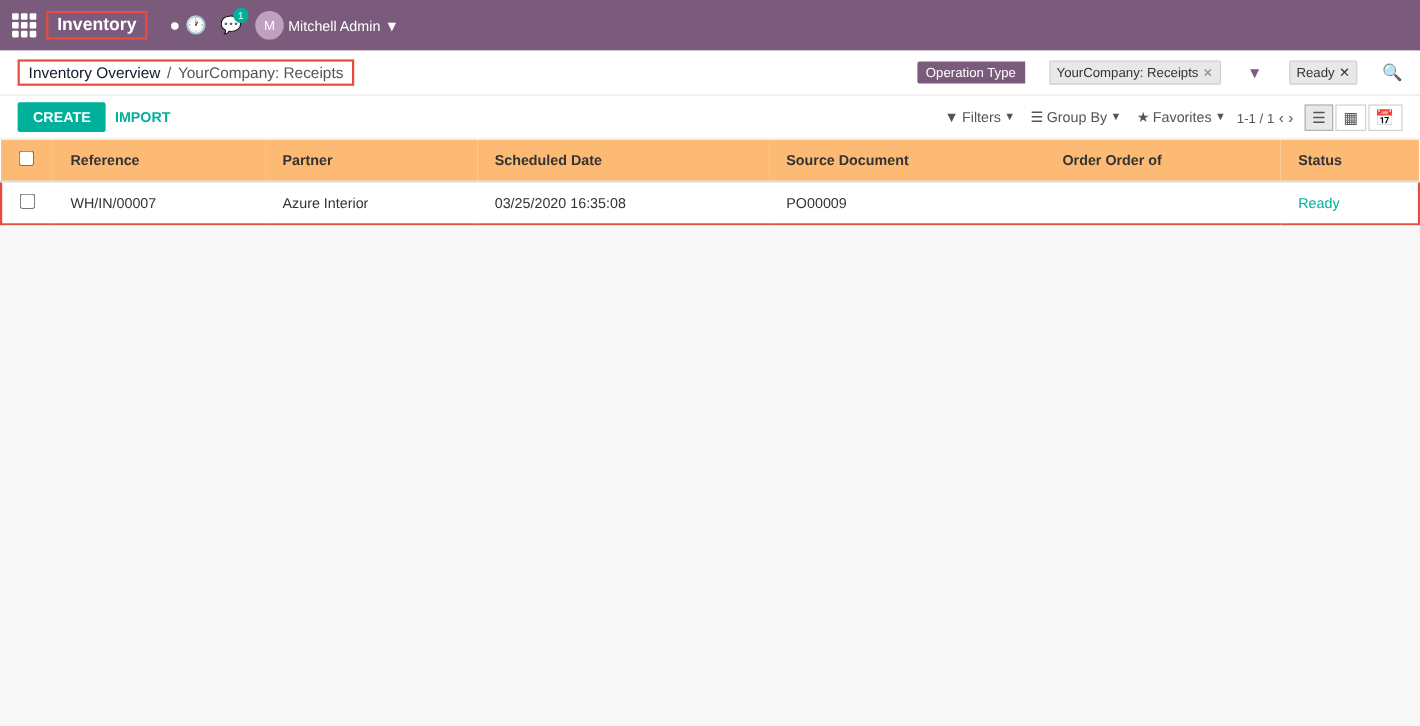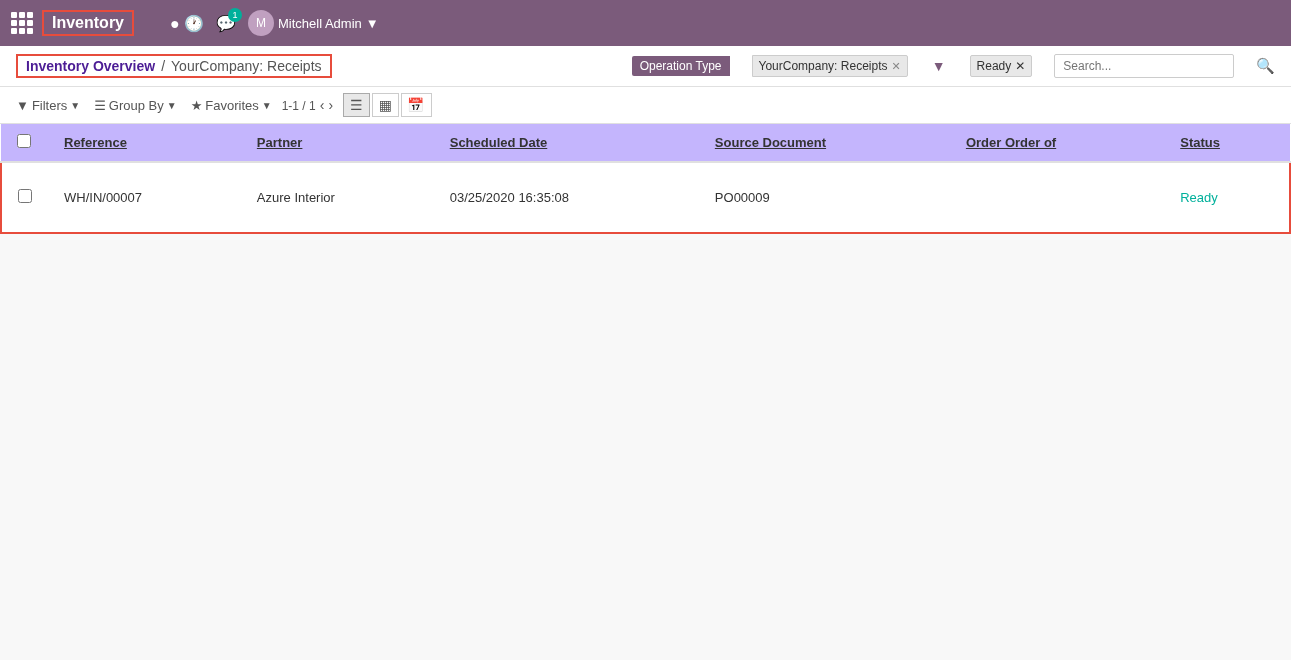--- a/index.html
+++ b/index.html
@@ -26,21 +26,21 @@
       grid-template-rows: repeat(3, 6px);
       gap: 2px;
     }
     .grid-dot { background: #fff; border-radius: 1px; width: 6px; height: 6px; }
     .app-title {
       font-size: 16px;
       font-weight: bold;
       color: #fff;
       border: 2px solid #e74c3c;
       padding: 2px 8px;
-      margin-right: 36px;
+      margin-right: 20px;
     }
     .nav-links {
       display: flex;
       gap: 20px;
       flex: 1;
     }
     .nav-link {
       color: #fff;
       text-decoration: none;
       font-size: 13px;
@@ -94,24 +94,24 @@
       gap: 8px;
     }
     .breadcrumb {
       display: flex;
       align-items: center;
       gap: 6px;
       border: 2px solid #e74c3c;
       padding: 2px 8px;
     }
     .breadcrumb-link {
-      color: #4c1d95;
+      color: #0f172a;
       text-decoration: none;
       font-size: 14px;
-      font-weight: 700;
+      font-weight: 400;
       cursor: pointer;
     }
     .breadcrumb-sep {
       color: #555;
       font-size: 14px;
     }
     .breadcrumb-current {
       color: #555;
       font-size: 14px;
     }
@@ -260,33 +260,32 @@
     }
     thead tr {
       border-bottom: 2px solid #e0e0e0;
     }
     thead th {
       padding: 10px 16px;
       text-align: left;
       font-size: 13px;
       font-weight: 600;
       color: #333;
-      background: #c4b5fd;
-      text-decoration: underline;
+      background: #fdba74;
     }
     .th-check { width: 36px; }
     tbody tr {
       border-bottom: 1px solid #f0f0f0;
       cursor: pointer;
     }
     tbody tr.highlighted {
       border: 2px solid #e74c3c;
     }
     tbody td {
-      padding: 26px 16px;
+      padding: 10px 16px;
       font-size: 13px;
       color: #333;
     }
     .td-check { width: 36px; }
     .checkbox {
       width: 14px; height: 14px;
       cursor: pointer;
       accent-color: #00b09b;
     }
     .status-ready {
@@ -341,26 +340,29 @@
     <span class="operation-type-label">Operation Type</span>
     <div class="filter-tag">
       <span>YourCompany: Receipts</span>
       <span class="close-x">✕</span>
     </div>
     <span class="filter-icon">▼</span>
     <div class="ready-tag">
       <span>Ready</span>
       <span class="close-x">✕</span>
     </div>
-    <input class="search-box" type="text" placeholder="Search..." style="">
     <button class="search-btn">🔍</button>
   </div>
 </div>
 
 <div class="toolbar">
+  <div class="toolbar-left">
+    <button class="btn-create">CREATE</button>
+    <button class="btn-import">IMPORT</button>
+  </div>
   <div class="toolbar-right">
     <div class="filter-group">
       <span class="filter-item">
         <span>▼</span>
         <span>Filters</span>
         <span class="caret">▼</span>
       </span>
       <span class="filter-item">
         <span>☰</span>
         <span>Group By</span>

